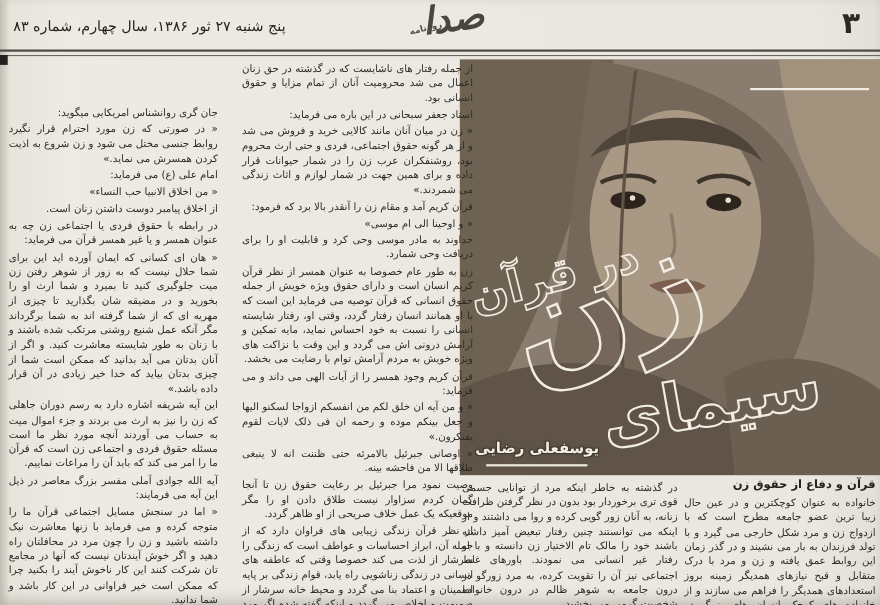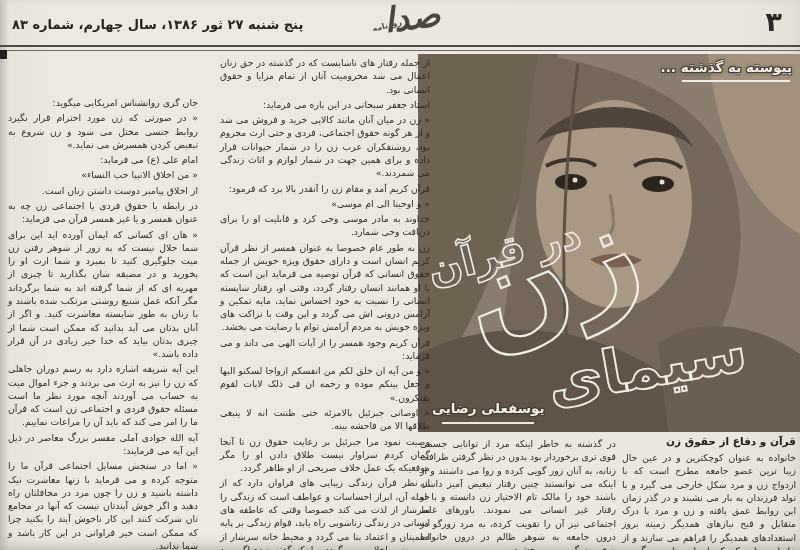--- a/index.html
+++ b/index.html
@@ -5,21 +5,21 @@
   html,body{margin:0;padding:0;background:#9a958c;}
   .page{
     position:relative;width:800px;height:550px;overflow:hidden;
     background:linear-gradient(90deg,#c2beb5 0px,#e7e4dc 9px,#edeae3 60px,#eae7e0 740px,#e2dfd7 800px);
     box-shadow:inset 0 -10px 14px -8px #b5b1a8, inset 0 6px 10px -8px #cfccc3;
     font-family:"DejaVu Sans",sans-serif;color:#33302b;
   }
   
   .pagenum{position:absolute;top:6px;right:18px;font-size:27px;font-weight:bold;color:#2b2925;}
   .dateline{position:absolute;top:17px;right:488px;width:300px;direction:rtl;text-align:left;
-    font-size:13px;font-weight:bold;color:#262420;white-space:nowrap;}
+    font-size:13px;font-weight:normal;color:#262420;white-space:nowrap;}
   .logo{position:absolute;top:1px;left:330px;width:116px;height:45px;direction:rtl;}
   .logo .big{position:absolute;right:6px;top:-4px;font-size:34px;font-weight:bold;font-style:italic;
     color:#4a453e;transform:rotate(-7deg);letter-spacing:-2px;}
   .logo .small{position:absolute;right:44px;top:20px;font-size:8px;font-weight:bold;color:#55504a;transform:rotate(-14deg);}
   .rule{position:absolute;top:45px;left:0;width:800px;height:3px;
     border-top:2px solid #4d4a45;border-bottom:1px solid #6b6761;}
   .edge-mark{position:absolute;top:50px;left:0;width:7px;height:9px;background:#23211e;}
   
   .photo{position:absolute;left:418px;top:54px;width:382px;height:378px;background:#8a7d6f;overflow:hidden;}
   .photo svg{display:block;}
@@ -71,36 +71,35 @@
       <ellipse cx="240" cy="130" rx="16" ry="8" fill="#2c241d"></ellipse>
       <circle cx="157" cy="126" r="2.5" fill="#e8e2d6"></circle>
       <circle cx="244" cy="128" r="2.5" fill="#e8e2d6"></circle>
       <path d="M192,140 C196,165 198,175 190,182" stroke="#8a7a66" stroke-width="3" fill="none"></path>
       <path d="M172,205 C190,198 210,198 224,206 C210,216 184,216 172,205 Z" fill="#7c5f51"></path>
       <path d="M160,10 C150,80 140,200 150,300" stroke="#5d5144" stroke-width="3" fill="none"></path>
       <path d="M0,300 C80,260 180,270 260,330 L260,378 L0,378 Z" fill="#5f5447"></path>
       <path d="M240,290 C280,260 340,270 382,300 L382,378 L250,378 Z" fill="#6b5f51"></path>
     </svg>
 
-    <div class="continued">پیوسته به گذشته ...</div>
     <div class="continued-underline"></div>
 
     <div class="outline-word w-darquran">در قرآن</div>
     <div class="outline-word w-zan">زن</div>
     <div class="outline-word w-seemaye">سیمای</div>
 
     <div class="author">
       <span class="name">یوسفعلی رضایی</span>
       <span class="line"></span>
     </div>
   </div>
 
   <div class="col col-left">
       <p>جان گری روانشناس امریکایی میگوید:</p>
-      <p>« در صورتی که زن مورد احترام قرار نگیرد روابط جنسی مختل می شود و زن شروع به تبعیض کردن همسرش می نماید.»</p>
+      <p>« در صورتی که زن مورد احترام قرار نگیرد روابط جنسی مختل می شود و زن شروع به اذیت کردن همسرش می نماید.»</p>
       <p>امام علی (ع) می فرماید:</p>
       <p>« من اخلاق الانبیا حب النساء»</p>
       <p>از اخلاق پیامبر دوست داشتن زنان است.</p>
       <p>در رابطه با حقوق فردی یا اجتماعی زن چه به عنوان همسر و یا غیر همسر قرآن می فرماید:</p>
       <p>« هان ای کسانی که ایمان آورده اید این برای شما حلال نیست که به زور از شوهر رفتن زن میت جلوگیری کنید تا بمیرد و شما ارث او را بخورید و در مضیقه شان بگذارید تا چیزی از مهریه ای که از شما گرفته اند به شما برگرداند مگر آنکه عمل شنیع روشنی مرتکب شده باشند و با زنان به طور شایسته معاشرت کنید. و اگر از آنان بدتان می آید بدانید که ممکن است شما از چیزی بدتان بیاید که خدا خیر زیادی در آن قرار داده باشد.»</p>
       <p>این آیه شریفه اشاره دارد به رسم دوران جاهلی که زن را نیز به ارث می بردند و جزء اموال میت به حساب می آوردند آنچه مورد نظر ما است مسئله حقوق فردی و اجتماعی زن است که قرآن ما را امر می کند که باید آن را مراعات نماییم.</p>
       <p>آیه الله جوادی آملی مفسر بزرگ معاصر در ذیل این آیه می فرمایند:</p>
       <p>« اما در سنجش مسایل اجتماعی قرآن ما را متوجه کرده و می فرماید با زنها معاشرت نیک داشته باشید و زن را چون مرد در محافلتان راه دهید و اگر خوش آیندتان نیست که آنها در مجامع تان شرکت کنند این کار ناخوش آیند را بکنید چرا که ممکن است خیر فراوانی در این کار باشد و شما ندانید.</p>
       <p>وعاشر هن بالمعروف این معاشرت اختصاص به مسائل خانوادگی ندارد گاهی تعصب جاهلی یا رواج فرهنگ نا صواب یا تعصب خام و مانند آن به مرد چنین تلقین می کند که تو نمی توانی با زن در یک موسسه همکاری کنی یا زن در جامعه نمی تواند حضور فعال داشته باشد.»</p>
     </div>

